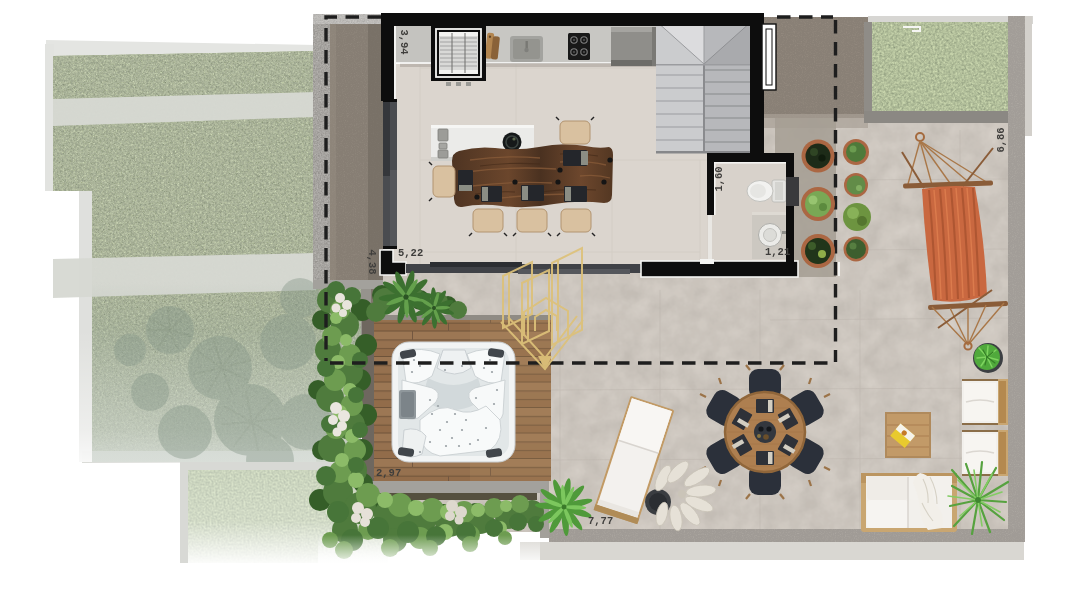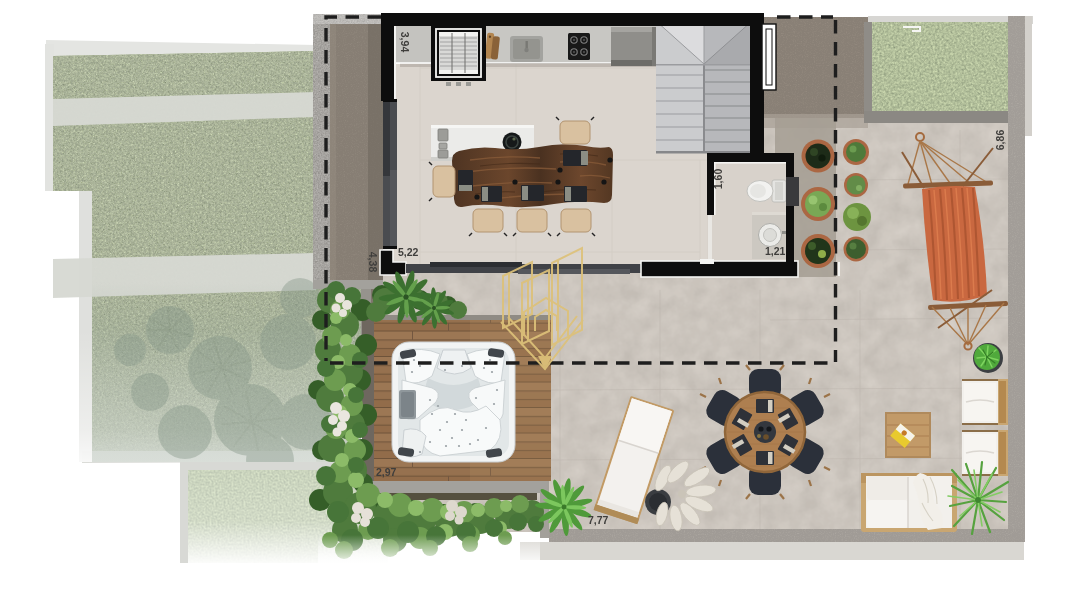--- a/index.html
+++ b/index.html
@@ -1,17 +1,17 @@
 <!DOCTYPE html>
 <html><head>
 <meta charset="utf-8">
 <style>
 html,body{margin:0;padding:0;background:#fff;}
 #plan{position:relative;width:1044px;height:614px;background:#ec4899;overflow:hidden;
-font-family:Liberation Sans, sans-serif;}
+font-family:Liberation Mono, monospace;}
 svg{display:block;}
 </style>
 </head>
 <body>
 <div id="plan">
 <svg width="1090" height="614" viewBox="0 0 1090 614">
 <defs>
 <filter id="lawnF" x="0%" y="0%" width="100%" height="100%" color-interpolation-filters="sRGB">
 <feTurbulence type="fractalNoise" baseFrequency="0.45 0.45" numOctaves="3" seed="8"></feTurbulence>
 <feColorMatrix type="matrix" values="0.30 0.12 0 0 0.487 0.30 0.12 0 0 0.537 0.24 0.10 0 0 0.435 0 0 0 0 1"></feColorMatrix>

